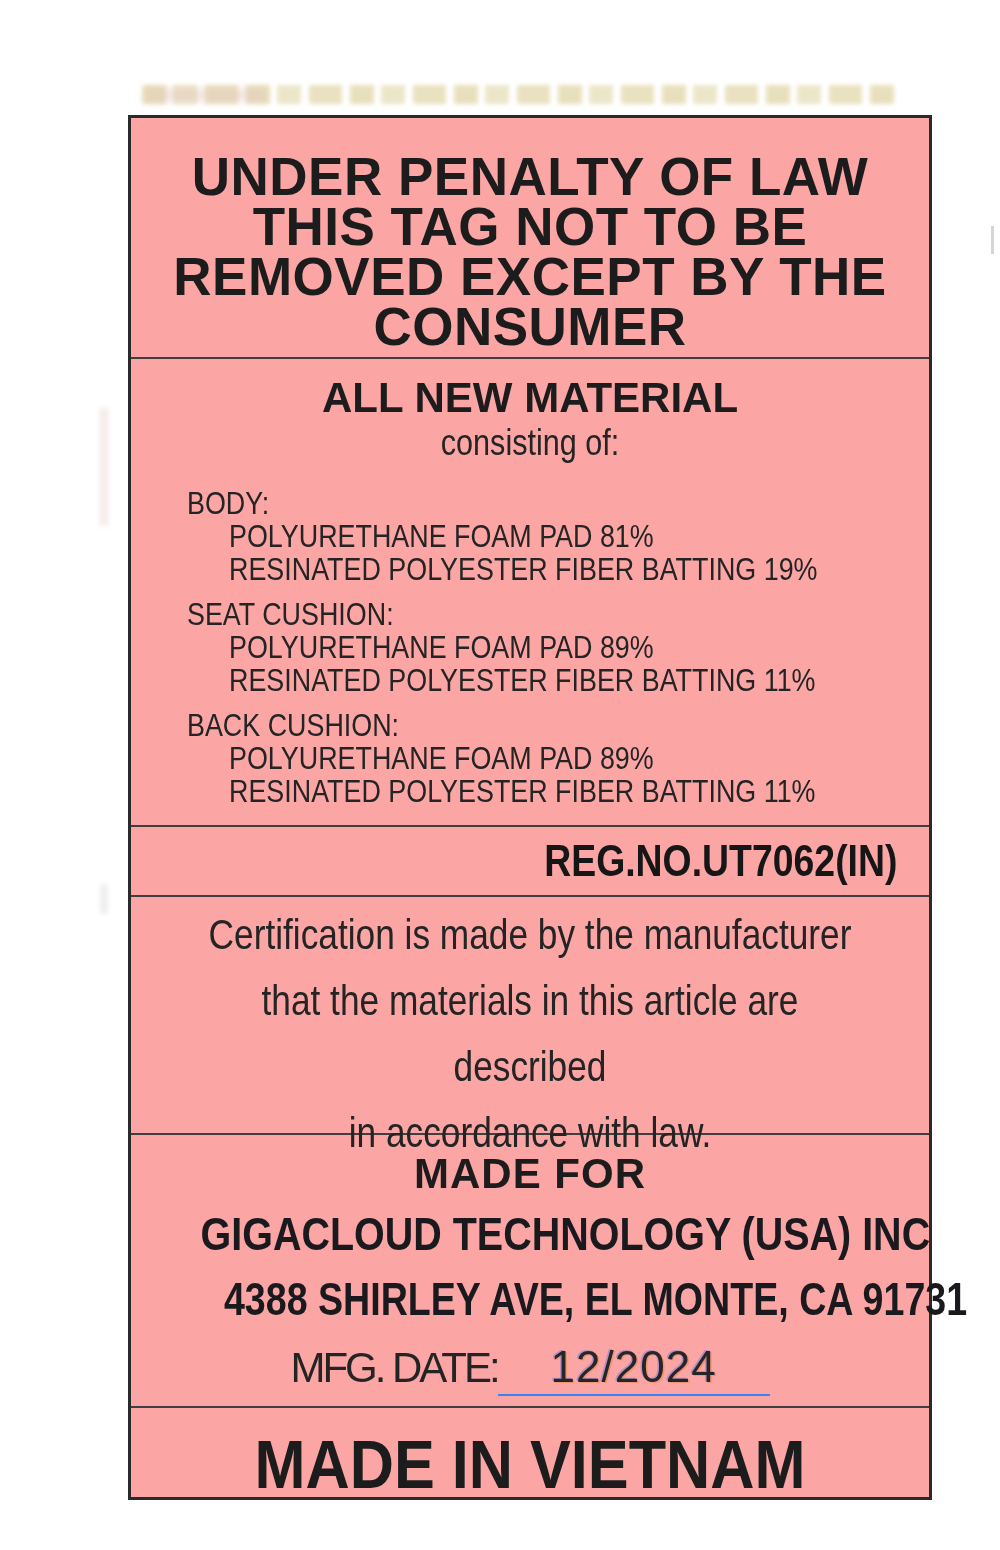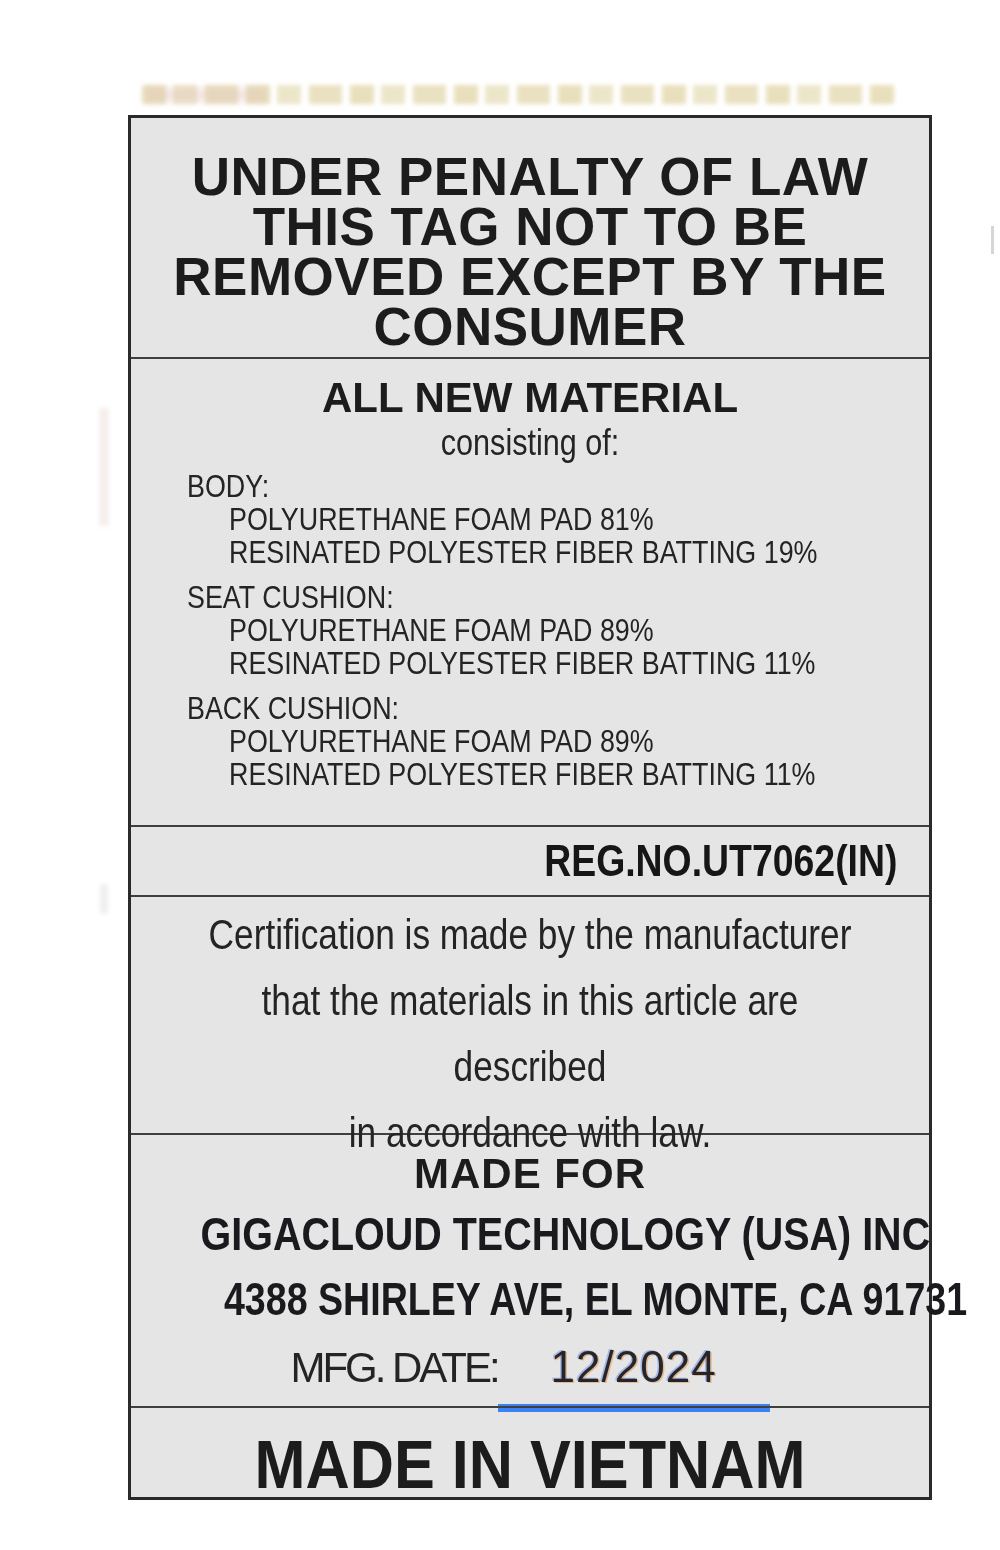--- a/index.html
+++ b/index.html
@@ -25,39 +25,39 @@
   }
 
   
   .edge-right{position:absolute;left:991px;top:226px;width:3px;height:28px;background:#c6c6c6;opacity:.7;filter:blur(.5px);}
   .smudge-left-a{position:absolute;left:99px;top:408px;width:10px;height:118px;background:rgba(232,210,208,.38);filter:blur(2px);}
   .smudge-left-b{position:absolute;left:100px;top:884px;width:8px;height:30px;background:rgba(205,205,205,.32);filter:blur(2px);}
   .reg-speck{position:absolute;left:729px;top:880px;width:9px;height:4px;background:#8f8f8f;opacity:.75;transform:rotate(-6deg);border-radius:2px;}
 
   .label-box{
     position:absolute;left:128px;top:115px;width:804px;height:1385px;
-    box-sizing:border-box;border:3px solid #2a2a2a;background:#e5e5e5;
+    box-sizing:border-box;border:3px solid #2a2a2a;background:#fca5a5;
     display:flex;flex-direction:column;
   }
   .sec{box-sizing:border-box;flex:0 0 auto;overflow:visible;}
   .sec + .sec{border-top:2px solid #3f3f3f;}
   .center{text-align:center;}
 
   
   .sec-header{height:239px;padding-top:34px;text-align:center;}
   .warning{
     display:inline-block;font-weight:bold;font-size:53px;line-height:50px;
     letter-spacing:.5px;white-space:pre-line;text-align:center;color:#1c1c1c;
   }
 
   
   .sec-materials{height:468px;}
   .mat-title{display:inline-block;margin-top:15px;font-size:42px;font-weight:bold;line-height:48px;color:#1c1c1c;}
   .mat-subtitle{display:inline-block;font-size:36px;line-height:42px;transform:scaleX(.85);color:#242424;}
-  .mat-list{margin-top:6px;padding-left:56px;}
+  .mat-list{margin-top:23px;padding-left:56px;}
   .mat-group{margin-top:0;}
   .mat-group + .mat-group{margin-top:12px;}
   .mat-name,.mat-item{font-size:32px;line-height:33px;white-space:nowrap;color:#242424;}
   .mat-name > span,.mat-item > span{display:inline-block;transform:scaleX(.84);transform-origin:left center;}
   .mat-item{padding-left:42px;}
 
   
   .sec-reg{height:70px;display:flex;align-items:center;justify-content:flex-end;}
   .reg-text{display:inline-block;font-size:44px;font-weight:bold;transform:scaleX(.85);white-space:nowrap;color:#161616;}
 
@@ -72,21 +72,21 @@
   .sec-madefor{height:273px;text-align:center;}
   .made-for-h{display:inline-block;margin-top:15px;font-size:42px;font-weight:bold;line-height:48px;letter-spacing:1px;color:#1c1c1c;}
   .company-line{line-height:54px;margin-top:9px;}
   .company-line.addr{margin-top:0;}
   .company{display:inline-block;font-size:47px;font-weight:bold;white-space:nowrap;transform:scaleX(.84);color:#1a1a1e;}
   .company.addr-t{transform:scaleX(.80);}
   .mfg-row{display:flex;justify-content:center;align-items:baseline;margin-top:7px;line-height:46px;}
   .mfg-label{font-size:42px;letter-spacing:-3px;white-space:nowrap;color:#242424;}
   .mfg-value{
     font-size:44px;width:272px;box-sizing:border-box;text-align:center;
-    border-bottom:8px solid #3b82f6;padding-bottom:14px;letter-spacing:1px;color:#26262a;
+    border-bottom:2px solid #3b82f6;padding-bottom:4px;letter-spacing:1px;color:#26262a;
     text-shadow:1.5px 1px 0 rgba(228,122,30,.4), -1.5px -1px 0 rgba(72,112,228,.4);
   }
 
   
   .sec-origin{height:91px;padding-top:18px;text-align:center;}
   .origin-text{display:inline-block;font-size:68px;font-weight:bold;line-height:76px;white-space:nowrap;transform:scaleX(.9);color:#1c1c1c;}
 </style>
 </head>
 <body>
 

